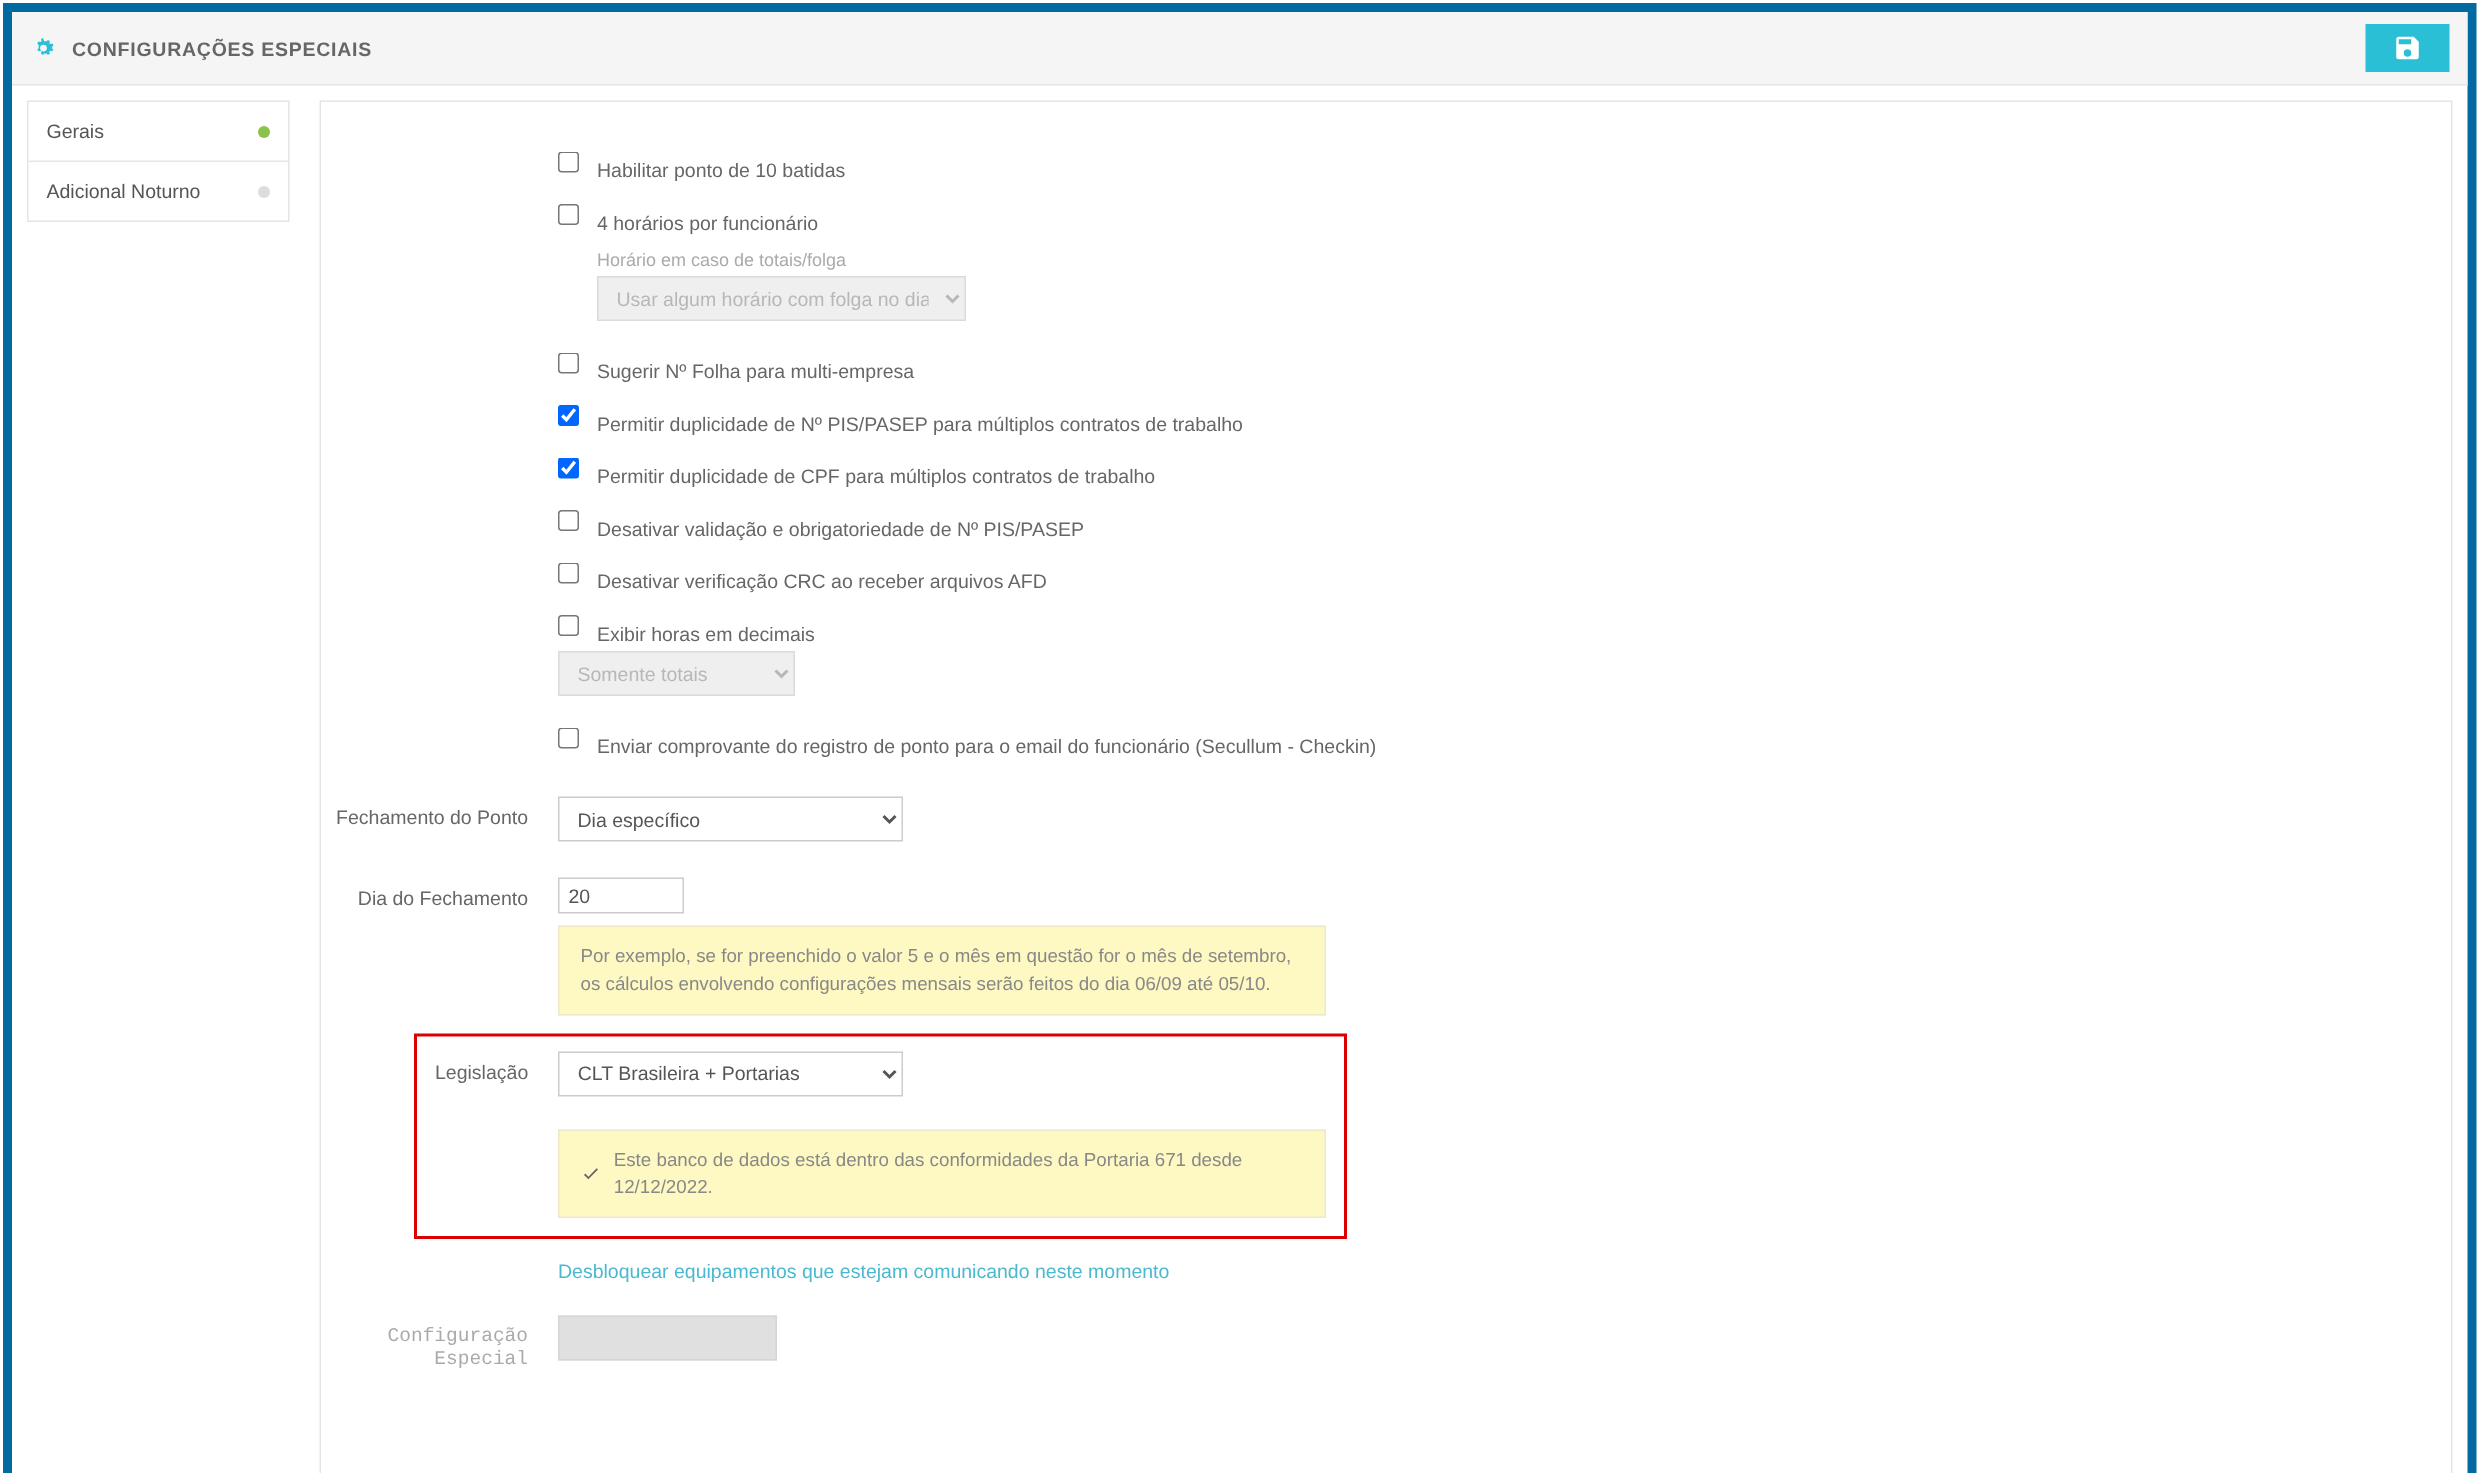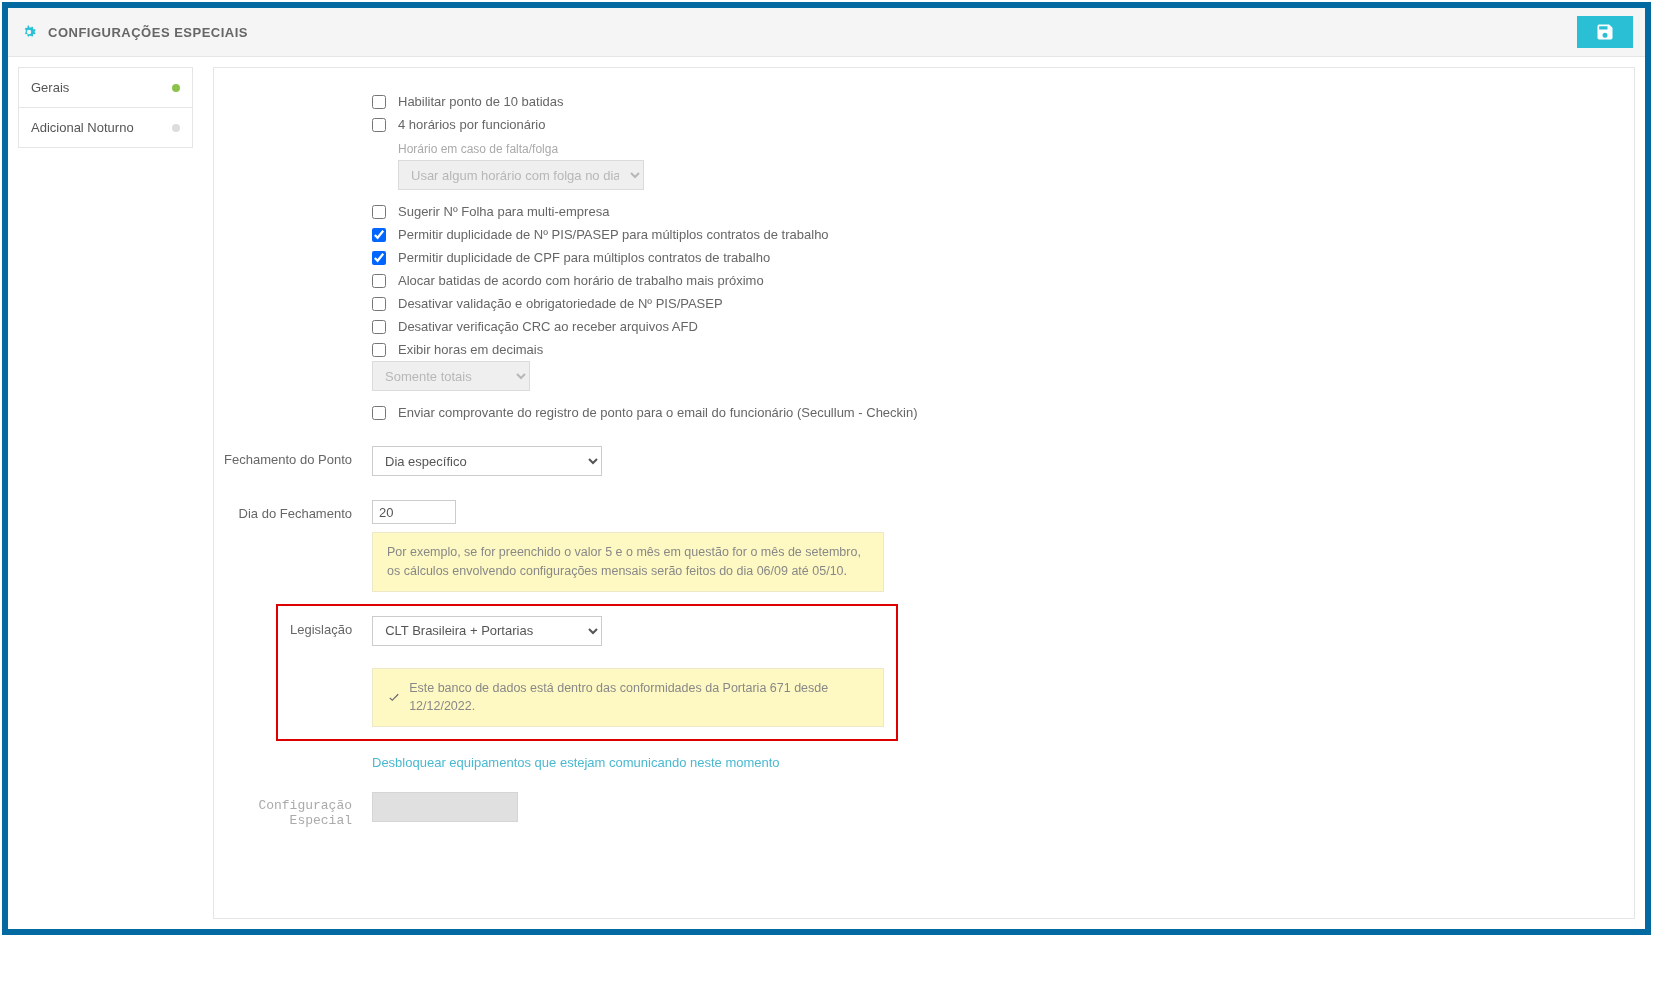--- a/index.html
+++ b/index.html
@@ -18,21 +18,21 @@
     .dot { width: 8px; height: 8px; border-radius: 50%; margin-left: auto; }
     .dot.active { background: #8bc34a; }
     .dot.inactive { background: #ddd; }
     .main { flex: 1; border: 1px solid #e5e5e5; padding: 22px 28px 80px; }
     .form-area { max-width: 880px; margin-left: 130px; }
     .row { display: flex; align-items: flex-start; margin-bottom: 10px; }
     .label-col { width: 160px; text-align: right; padding-right: 20px; padding-top: 6px; color: #666; }
     .field-col { flex: 1; }
     .cb-row { display: flex; align-items: center; gap: 12px; padding: 4px 0; }
     input[type=checkbox] { width: 14px; height: 14px; accent-color: #0066ff; }
-    .cb-label { color: #666; font-size: 13px; }
+    .cb-label { color: #666; font-size: 13px; margin-top: 12px; }
     .sublabel { font-size: 12px; color: #aaa; margin: 6px 0 4px 26px; }
     select { border: 1px solid #ccc; background: #fff; padding: 5px 8px; font-size: 13px; color: #555; height: 30px; }
     select:disabled { background: #e9e9e9; color: #999; }
     .select-sm { width: 246px; margin-left: 26px; margin-bottom: 10px; }
     .select-sm2 { width: 158px; margin-left: 0; margin-bottom: 10px; }
     .select-md { width: 230px; }
     input[type=number] { border: 1px solid #ccc; padding: 5px 6px; width: 84px; height: 24px; font-size: 13px; color: #555; }
     .info-box { background: #fef9c3; border: 1px solid #ece8c8; padding: 10px 14px; color: #888; font-size: 12.5px; line-height: 1.5; margin-top: 8px; width: 512px; }
     .info-box.compliance { display: flex; align-items: center; gap: 8px; }
     .check-icon { width: 14px; height: 14px; fill: #666; flex-shrink: 0; }
@@ -75,38 +75,34 @@
 
         <div class="cb-row">
             <input type="checkbox" style="">
             <span class="cb-label">Habilitar ponto de 10 batidas</span>
           </div>
 
         <div class="cb-row">
             <input type="checkbox" style="">
             <span class="cb-label">4 horários por funcionário</span>
           </div>
-        <div class="sublabel">Horário em caso de falta/folga</div>
+        <div class="sublabel">Horário em caso de totais/folga</div>
         <select class="select-sm" disabled=""><option>Usar algum horário com folga no dia</option></select>
 
         <div class="cb-row">
             <input type="checkbox" style="">
             <span class="cb-label">Sugerir Nº Folha para multi-empresa</span>
           </div>
         <div class="cb-row">
             <input type="checkbox" checked="" style="">
             <span class="cb-label">Permitir duplicidade de Nº PIS/PASEP para múltiplos contratos de trabalho</span>
           </div>
         <div class="cb-row">
             <input type="checkbox" checked="" style="">
             <span class="cb-label">Permitir duplicidade de CPF para múltiplos contratos de trabalho</span>
-          </div>
-        <div class="cb-row">
-            <input type="checkbox" style="">
-            <span class="cb-label">Alocar batidas de acordo com horário de trabalho mais próximo</span>
           </div>
         <div class="cb-row">
             <input type="checkbox" style="">
             <span class="cb-label">Desativar validação e obrigatoriedade de Nº PIS/PASEP</span>
           </div>
         <div class="cb-row">
             <input type="checkbox" style="">
             <span class="cb-label">Desativar verificação CRC ao receber arquivos AFD</span>
           </div>
         <div class="cb-row">

